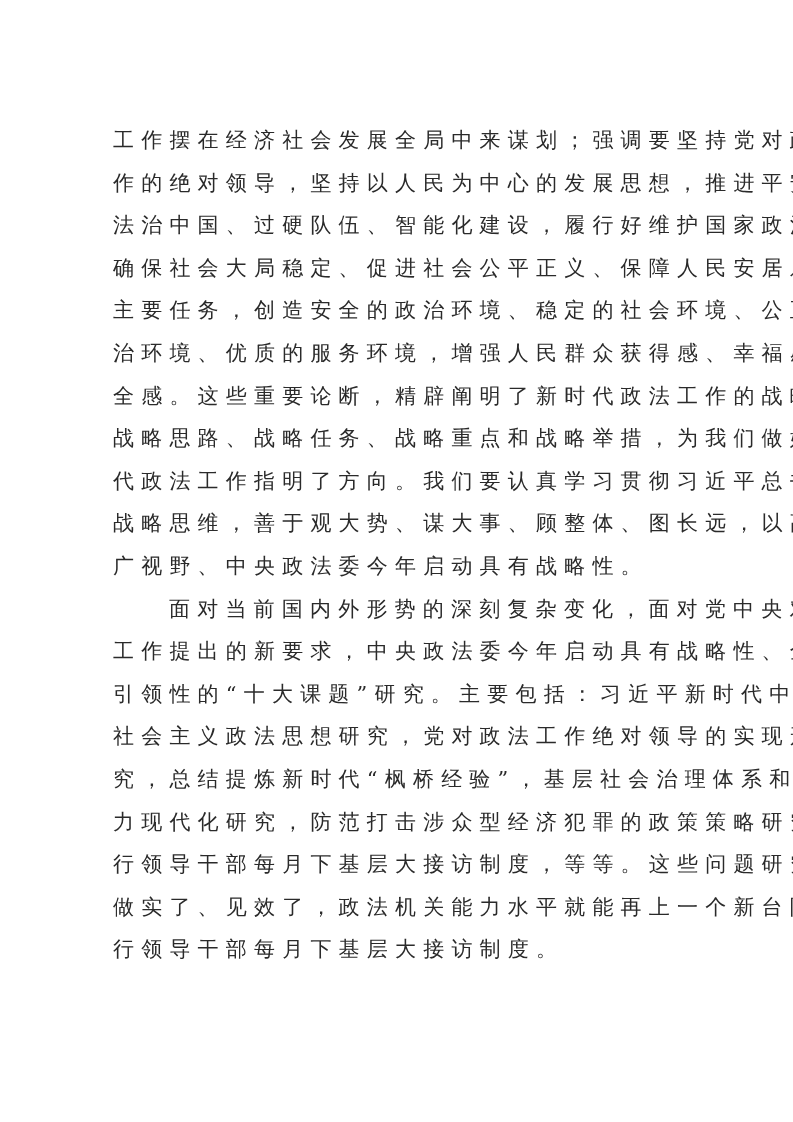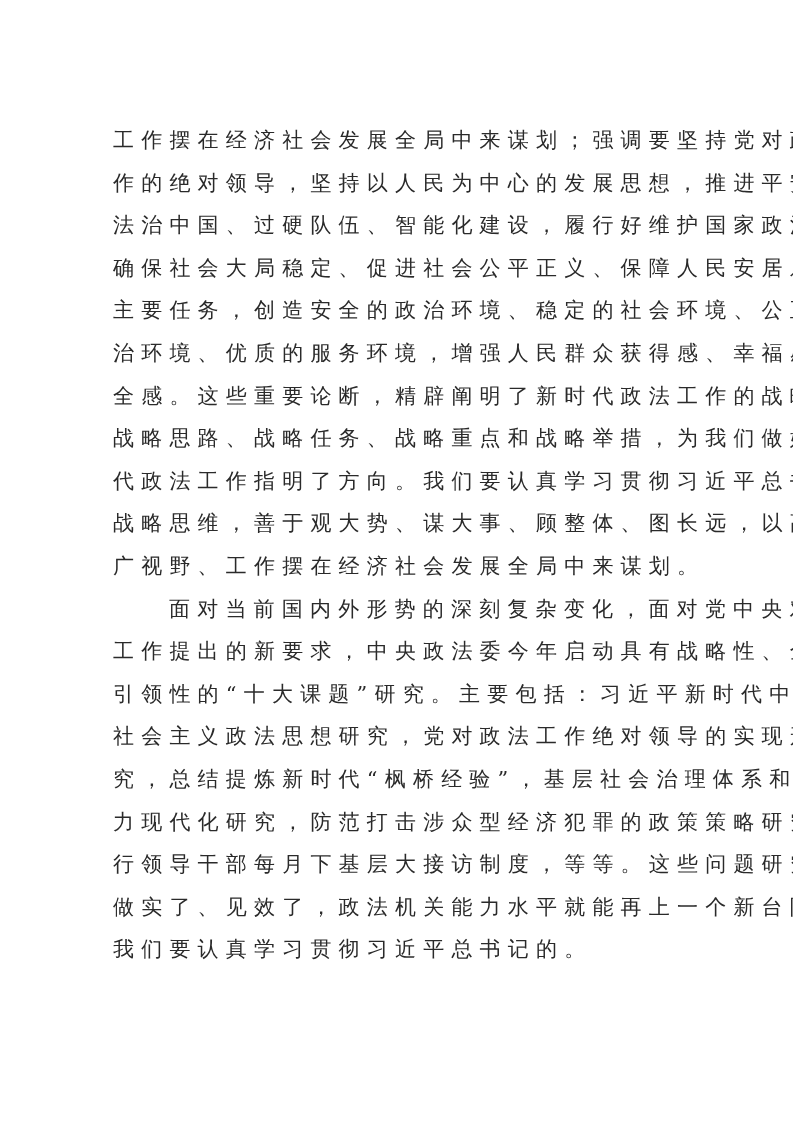--- a/index.html
+++ b/index.html
@@ -50,27 +50,27 @@
       <span class="line">工作摆在经济社会发展全局中来谋划；强调要坚持党对政法工</span>
       <span class="line">作的绝对领导，坚持以人民为中心的发展思想，推进平安中国、</span>
       <span class="line">法治中国、过硬队伍、智能化建设，履行好维护国家政治安全、</span>
       <span class="line">确保社会大局稳定、促进社会公平正义、保障人民安居乐业的</span>
       <span class="line">主要任务，创造安全的政治环境、稳定的社会环境、公正的法</span>
       <span class="line">治环境、优质的服务环境，增强人民群众获得感、幸福感、安</span>
       <span class="line">全感。这些重要论断，精辟阐明了新时代政法工作的战略原则、</span>
       <span class="line">战略思路、战略任务、战略重点和战略举措，为我们做好新时</span>
       <span class="line">代政法工作指明了方向。我们要认真学习贯彻习近平总书记的</span>
       <span class="line">战略思维，善于观大势、谋大事、顾整体、图长远，以高站位、</span>
-      <span class="line">广视野、工作摆在经济社会发展全局中来谋划。</span>
+      <span class="line">广视野、中央政法委今年启动具有战略性。</span>
     </div>
     <div>
       <span class="line indent">面对当前国内外形势的深刻复杂变化，面对党中央对政法</span>
       <span class="line">工作提出的新要求，中央政法委今年启动具有战略性、全局性、</span>
       <span class="line">引领性的“十大课题”研究。主要包括：习近平新时代中国特色</span>
       <span class="line">社会主义政法思想研究，党对政法工作绝对领导的实现形式研</span>
       <span class="line">究，总结提炼新时代“枫桥经验”，基层社会治理体系和治理能</span>
       <span class="line">力现代化研究，防范打击涉众型经济犯罪的政策策略研究，推</span>
       <span class="line">行领导干部每月下基层大接访制度，等等。这些问题研究透了、</span>
       <span class="line">做实了、见效了，政法机关能力水平就能再上一个新台阶，新</span>
-      <span class="line">我们要认真学习贯彻习近平总书记的。</span>
+      <span class="line">行领导干部每月下基层大接访制度。</span>
     </div>
   </div>
 </div>
 
 </body></html>

